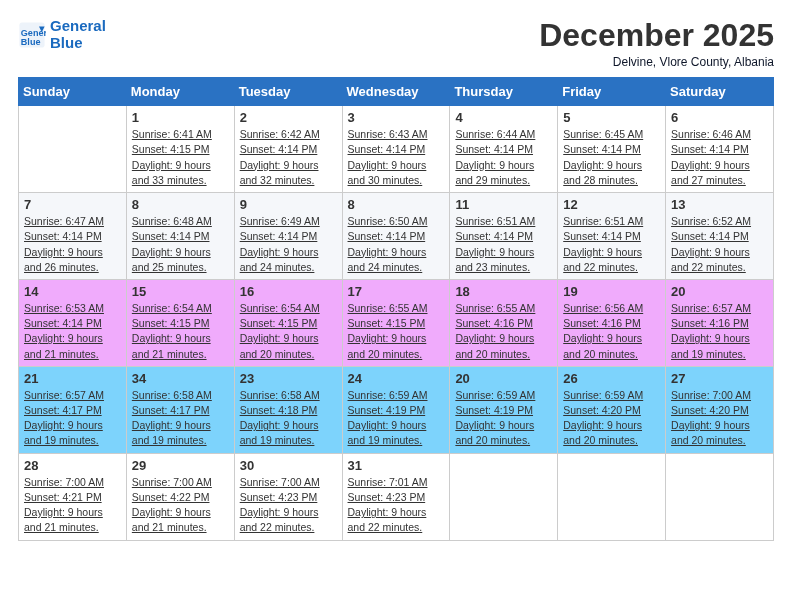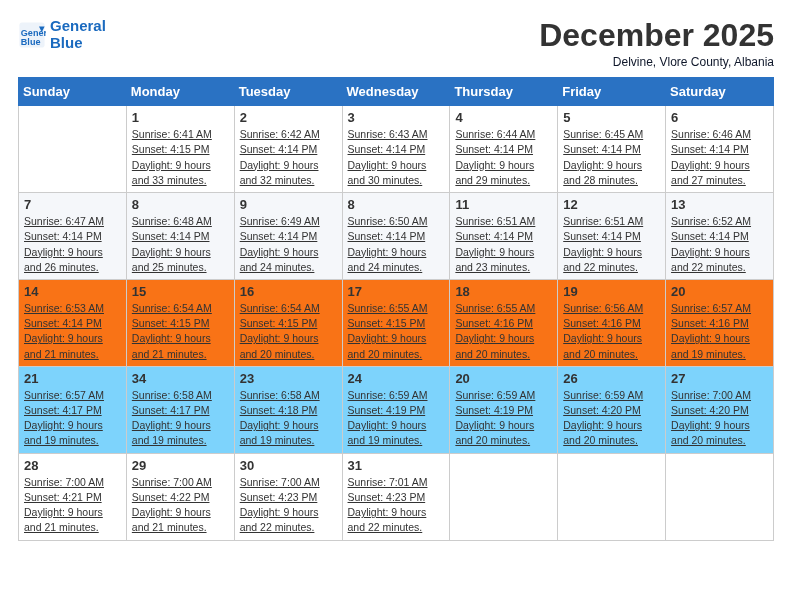--- a/index.html
+++ b/index.html
@@ -176,21 +176,21 @@
           </td>
           <td>
             <span class="day-num">12</span>
             <div class="day-info">Sunrise: 6:51 AM<br>Sunset: 4:14 PM<br>Daylight: 9 hours<br>and 22 minutes.</div>
           </td>
           <td>
             <span class="day-num">13</span>
             <div class="day-info">Sunrise: 6:52 AM<br>Sunset: 4:14 PM<br>Daylight: 9 hours<br>and 22 minutes.</div>
           </td>
         </tr>
-        <tr style="background: #f97316;">
+        <tr style="background: #f0abfc;">
           <td>
             <span class="day-num">14</span>
             <div class="day-info">Sunrise: 6:53 AM<br>Sunset: 4:14 PM<br>Daylight: 9 hours<br>and 21 minutes.</div>
           </td>
           <td>
             <span class="day-num">15</span>
             <div class="day-info">Sunrise: 6:54 AM<br>Sunset: 4:15 PM<br>Daylight: 9 hours<br>and 21 minutes.</div>
           </td>
           <td>
             <span class="day-num">16</span>

